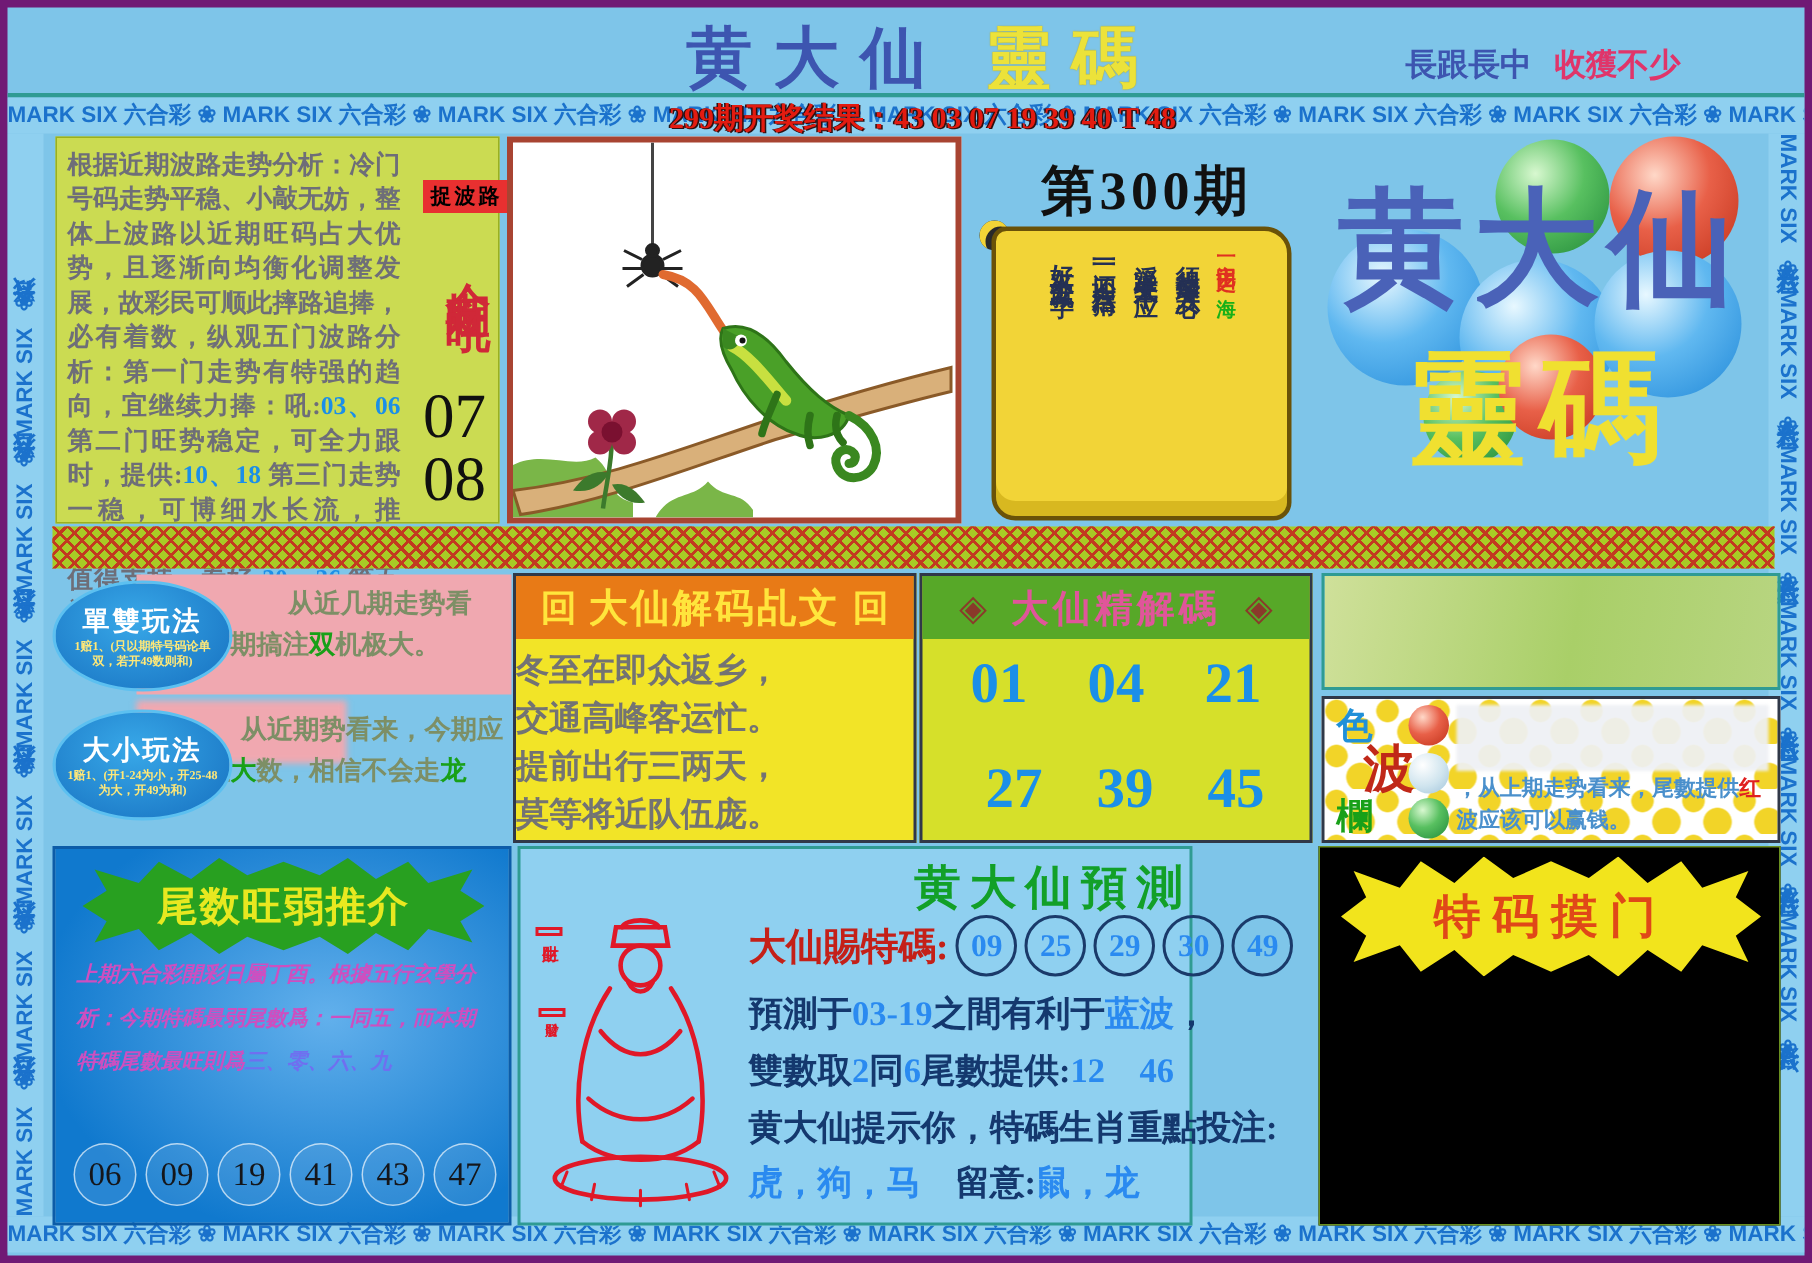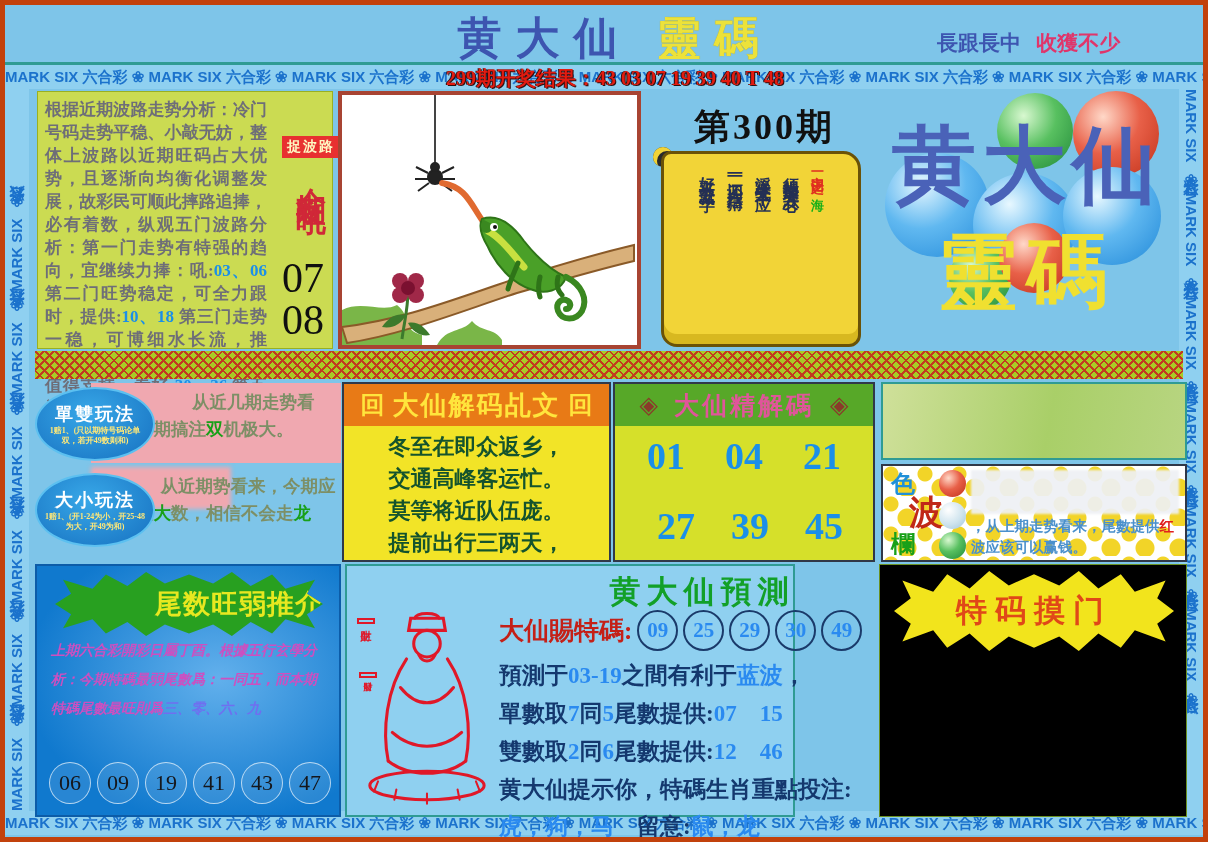--- a/index.html
+++ b/index.html
@@ -1,18 +1,18 @@
 <!DOCTYPE html>
 <html><head>
 <meta charset="utf-8">
 <style>
   html,body{margin:0;padding:0;}
   body{width:1208px;height:842px;font-family:"Liberation Serif",serif;}
   #page{position:relative;width:1208px;height:842px;background:#7ec5e9;overflow:hidden;
-        border:5px solid #c2410c;box-sizing:border-box;}
+        border:5px solid #701a75;box-sizing:border-box;}
   .abs{position:absolute;}
 
   
   .page-title{left:330px;top:4px;width:560px;text-align:center;font-size:44px;font-weight:bold;letter-spacing:14px;white-space:nowrap;}
   .title-main{color:#3d55b0;}
   .title-accent{color:#ece23a;text-shadow:0 0 1px #b8a000;}
   .slogan{left:932px;top:24px;width:235px;font-size:21px;font-weight:bold;white-space:nowrap;}
   .slogan-blue{color:#3d55b0;}
   .slogan-pink{color:#e0356a;margin-left:10px;}
   .header-rule{left:0;top:57px;width:1198px;height:3px;background:#2f9b93;}
@@ -27,21 +27,21 @@
   .strip-left{left:0;transform:rotate(180deg);}
   .strip-right{left:1174px;}
 
   .result-banner{left:380px;top:60px;width:460px;text-align:center;font-size:20px;font-weight:bold;
                  color:#e31b10;text-shadow:1px 1px 0 #301010, -1px 0 0 #301010;z-index:30;white-space:nowrap;}
 
   
   .panel-analysis{left:32px;top:86px;width:296px;height:258px;background:#cbdb52;border:1px solid #9ab020;box-sizing:border-box;}
   .analysis-text{position:absolute;left:7px;top:6px;width:222px;font-size:17px;font-weight:bold;
                  color:#6e6e78;line-height:23px;text-align:justify;}
-  .wave-label{position:absolute;left:244px;top:44px;background:#e83030;color:#fef9c3;
+  .wave-label{position:absolute;left:244px;top:28px;background:#e83030;color:#000000;
               font-size:14px;font-weight:bold;padding:2px 5px;letter-spacing:2px;white-space:nowrap;}
   .roar-vertical{position:absolute;left:252px;top:72px;writing-mode:vertical-rl;text-orientation:upright;
                  color:#d02838;font-size:30px;font-weight:bold;letter-spacing:6px;}
   .hot-num{position:absolute;left:244px;font-size:42px;color:#101010;line-height:40px;}
   .hot-num-1{top:166px;} .hot-num-2{top:208px;}
 
   .panel-image{left:333px;top:86px;width:303px;height:258px;background:#ffffff;border:4px solid #a84432;box-sizing:border-box;}
 
   .issue-number{left:652px;top:98px;width:215px;text-align:center;font-size:36px;font-weight:bold;color:#111;letter-spacing:3px;white-space:nowrap;}
 
@@ -78,21 +78,21 @@
   .oval-title{color:#ffffff;font-size:18px;font-weight:bold;letter-spacing:2px;font-family:"Liberation Sans",sans-serif;}
   .oval-sub{color:#ffe878;font-size:8px;font-weight:bold;width:100px;text-align:center;line-height:10px;}
   .play-text{font-size:17.5px;font-weight:bold;color:#7d8f66;line-height:27px;z-index:5;}
   .sd-text{left:96px;top:384px;width:234px;text-indent:5.2em;}
   .bs-text{left:96px;top:468px;width:236px;text-indent:3.4em;}
 
   .panel-poem{left:337px;top:377px;width:269px;height:180px;border:2px solid #303848;box-sizing:border-box;background:#f2e427;}
   .poem-header{height:42px;background:#e87a16;display:flex;align-items:center;justify-content:center;gap:8px;}
   .poem-title{color:#ffe53c;font-size:26px;font-weight:bold;letter-spacing:2px;white-space:nowrap;}
   .hui-icon{color:#ffe53c;font-size:24px;font-weight:bold;}
-  .poem-body{padding-top:5px;text-align:center;color:#14532d;font-size:22px;font-weight:bold;line-height:32px;white-space:nowrap;}
+  .poem-body{padding-top:5px;color:#737373;font-size:22px;font-weight:bold;line-height:32px;white-space:nowrap;}
 
   .panel-precode{left:608px;top:377px;width:262px;height:180px;border:2px solid #303848;box-sizing:border-box;background:#d6e02a;}
   .precode-header{height:42px;background:#57a828;display:flex;align-items:center;justify-content:center;gap:16px;}
   .precode-title{color:#e0559a;font-size:25px;font-weight:bold;letter-spacing:3px;white-space:nowrap;}
   .diamond-icon{color:#8a3a2a;font-size:24px;}
   .precode-row{display:flex;justify-content:space-around;padding:0 24px;color:#1b8fe8;font-size:38px;font-weight:bold;gap:24px;}
   .precode-row1{margin-top:8px;} .precode-row2{margin-top:26px;padding-left:36px;}
 
   .panel-blank{left:876px;top:377px;width:306px;height:78px;border:2px solid #2f9b93;box-sizing:border-box;
                background:linear-gradient(100deg,#cfe09a,#a9cf68 55%,#b8d581);}
@@ -106,21 +106,21 @@
   .cw-c2{left:26px;top:24px;color:#c02818;font-size:34px;}
   .cw-c3{left:8px;top:62px;color:#18a018;font-size:24px;}
   .cw-blur{position:absolute;left:88px;top:4px;width:208px;height:44px;background:rgba(238,240,244,.93);filter:blur(1px);}
   .cw-text{position:absolute;left:88px;top:50px;width:212px;font-size:14.5px;font-weight:bold;color:#4a90cc;line-height:21px;}
 
   
   .panel-tail{left:30px;top:559px;width:306px;height:253px;
               background:radial-gradient(ellipse at 60% 45%,#62b0ec,#1079ce 75%);border:2px solid #0c5ca8;box-sizing:border-box;}
   .starburst{clip-path:polygon(0% 50%,6% 34%,3% 12%,14% 26%,19% 4%,27% 22%,34% 0%,41% 18%,50% 4%,59% 18%,66% 0%,73% 22%,81% 4%,86% 26%,97% 12%,94% 34%,100% 50%,94% 66%,97% 88%,86% 74%,81% 96%,73% 78%,66% 100%,59% 82%,50% 96%,41% 82%,34% 100%,27% 78%,19% 96%,14% 74%,3% 88%,6% 66%);
              display:flex;align-items:center;justify-content:center;}
-  .tail-burst{position:absolute;left:18px;top:6px;width:268px;height:64px;background:#28a020;justify-content:flex-end;}
+  .tail-burst{position:absolute;left:18px;top:6px;width:268px;height:64px;background:#28a020;}
   .tail-burst-text{color:#e8e820;font-size:27px;font-weight:bold;letter-spacing:1px;white-space:nowrap;}
   .tail-body{position:absolute;left:14px;top:70px;width:278px;font-size:14px;font-weight:bold;color:#cd4fc0;line-height:29px;font-style:italic;}
   .tail-nums{position:absolute;left:12px;top:196px;width:282px;display:flex;justify-content:space-between;}
   .tail-num{width:40px;height:40px;border:1px solid rgba(255,255,255,.65);border-radius:50%;
             display:flex;align-items:center;justify-content:center;font-size:22px;color:#15161a;background:rgba(255,255,255,.10);}
 
   .panel-predict{left:340px;top:559px;width:450px;height:253px;background:#8fd0f0;border:2px solid #2f9b93;box-sizing:border-box;}
   .predict-title{position:absolute;left:190px;top:5px;width:330px;text-align:center;color:#12a028;font-size:31px;font-weight:bold;letter-spacing:6px;white-space:nowrap;}
   .predict-figure{position:absolute;left:6px;top:44px;width:150px;height:204px;}
   .seal{position:absolute;border:2px solid #e01828;color:#e01828;font-size:11px;font-weight:bold;
@@ -254,22 +254,22 @@
 
   <div class="abs panel-poem">
     <div class="poem-header">
       <span class="hui-icon">回</span>
       <span class="poem-title">大仙解码乩文</span>
       <span class="hui-icon">回</span>
     </div>
     <div class="poem-body">
       <div>冬至在即众返乡，</div>
       <div>交通高峰客运忙。</div>
+      <div>提前出行三两天，</div>
       <div>莫等将近队伍庞。</div>
-      <div>提前出行三两天，</div>
     </div>
   </div>
 
   <div class="abs panel-precode">
     <div class="precode-header">
       <span class="diamond-icon">◈</span>
       <span class="precode-title">大仙精解碼</span>
       <span class="diamond-icon">◈</span>
     </div>
     <div class="precode-row precode-row1">
@@ -335,21 +335,20 @@
     <div class="predict-content">
       <div class="gift-line">
         <span class="gift-label">大仙賜特碼:</span>
         <span class="gift-circle">09</span>
         <span class="gift-circle">25</span>
         <span class="gift-circle">29</span>
         <span class="gift-circle">30</span>
         <span class="gift-circle">49</span>
       </div>
       <div class="predict-line"><span>預測于</span><span class="seg-skyblue">03-19</span><span>之間有利于</span><span class="seg-skyblue">蓝波</span><span>，</span></div>
-      <div class="predict-line"><span>單數取</span><span class="seg-skyblue">7</span><span>同</span><span class="seg-skyblue">5</span><span>尾數提供:</span><span class="seg-skyblue">07　15</span></div>
       <div class="predict-line"><span>雙數取</span><span class="seg-skyblue">2</span><span>同</span><span class="seg-skyblue">6</span><span>尾數提供:</span><span class="seg-skyblue">12　46</span></div>
       <div class="predict-line predict-line-wrap"><span>黄大仙提示你，特碼生肖重點投注:</span><span class="seg-skyblue">虎，狗，马</span><span>　留意:</span><span class="seg-skyblue">鼠，龙</span></div>
     </div>
   </div>
 
   <div class="abs panel-special">
     <div class="starburst special-burst">
       <span class="special-burst-text">特码摸门</span>
     </div>
   </div>

